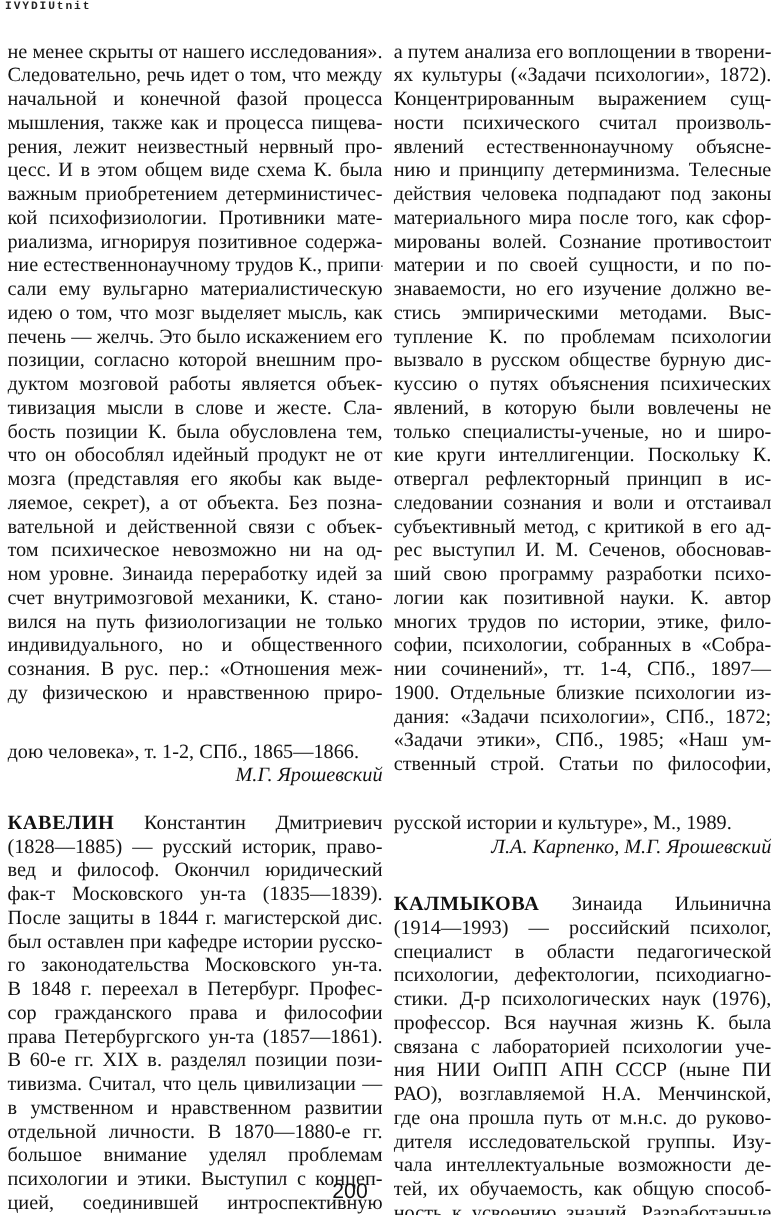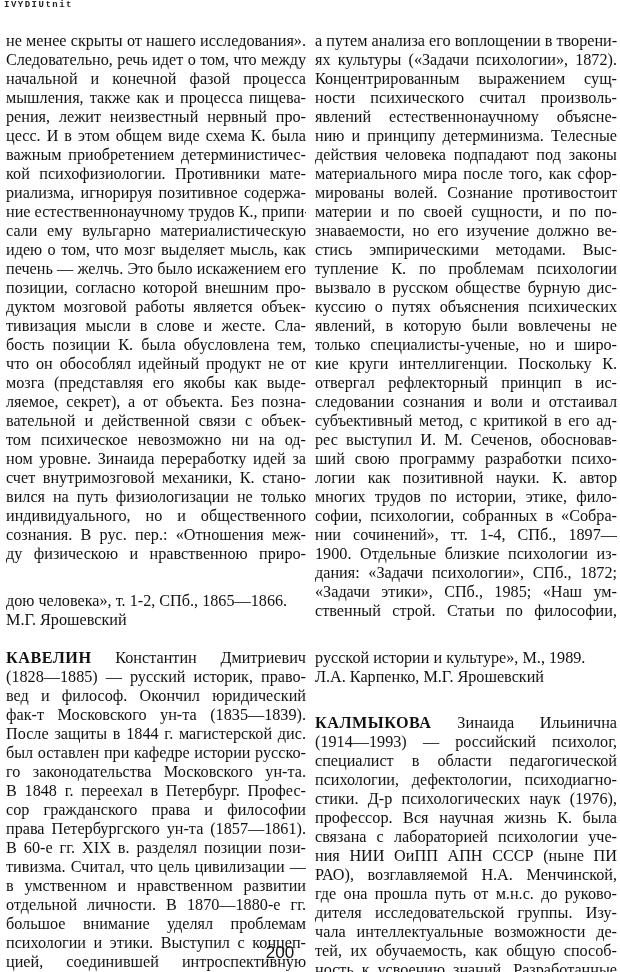--- a/index.html
+++ b/index.html
@@ -3,21 +3,21 @@
 <meta charset="utf-8">
 <style>
   html, body { margin: 0; padding: 0; background: #ffffff; }
   body { width: 620px; height: 972px; position: relative; overflow: hidden; color: #111; }
   .header { position: absolute; left: 4px; top: 0px; font-family: Liberation Mono, monospace; font-weight: bold; font-size: 9px; letter-spacing: 1.5px; color: #222; }
   .col { position: absolute; top: 32px; width: 300px; font-family: "Liberation Serif", serif; font-size: 16.2px; line-height: 19px; text-align: justify; }
   .col.left { left: 6px; }
   .col.right { left: 315px; width: 302px; }
   .line { display: block; white-space: nowrap; text-align-last: justify; text-align: justify; height: 19px; overflow: hidden; }
   .line.last { text-align-last: left; margin-top: 28px; }
-  .sig { display: block; height: 19px; }
+  .sig { display: block; text-align: right; font-style: italic; height: 19px; }
   .gap { display: block; height: 19px; }
   .head { font-weight: bold; letter-spacing: 0.5px; }
   .pagenum { position: absolute; left: 0; width: 560px; top: 943px; text-align: center; font-family: "Liberation Sans", sans-serif; font-size: 17px; color: #111; }
 </style>
 </head>
 <body>
 
 <div class="header">IVYDIUtnit</div>
 
 <div class="col left">

